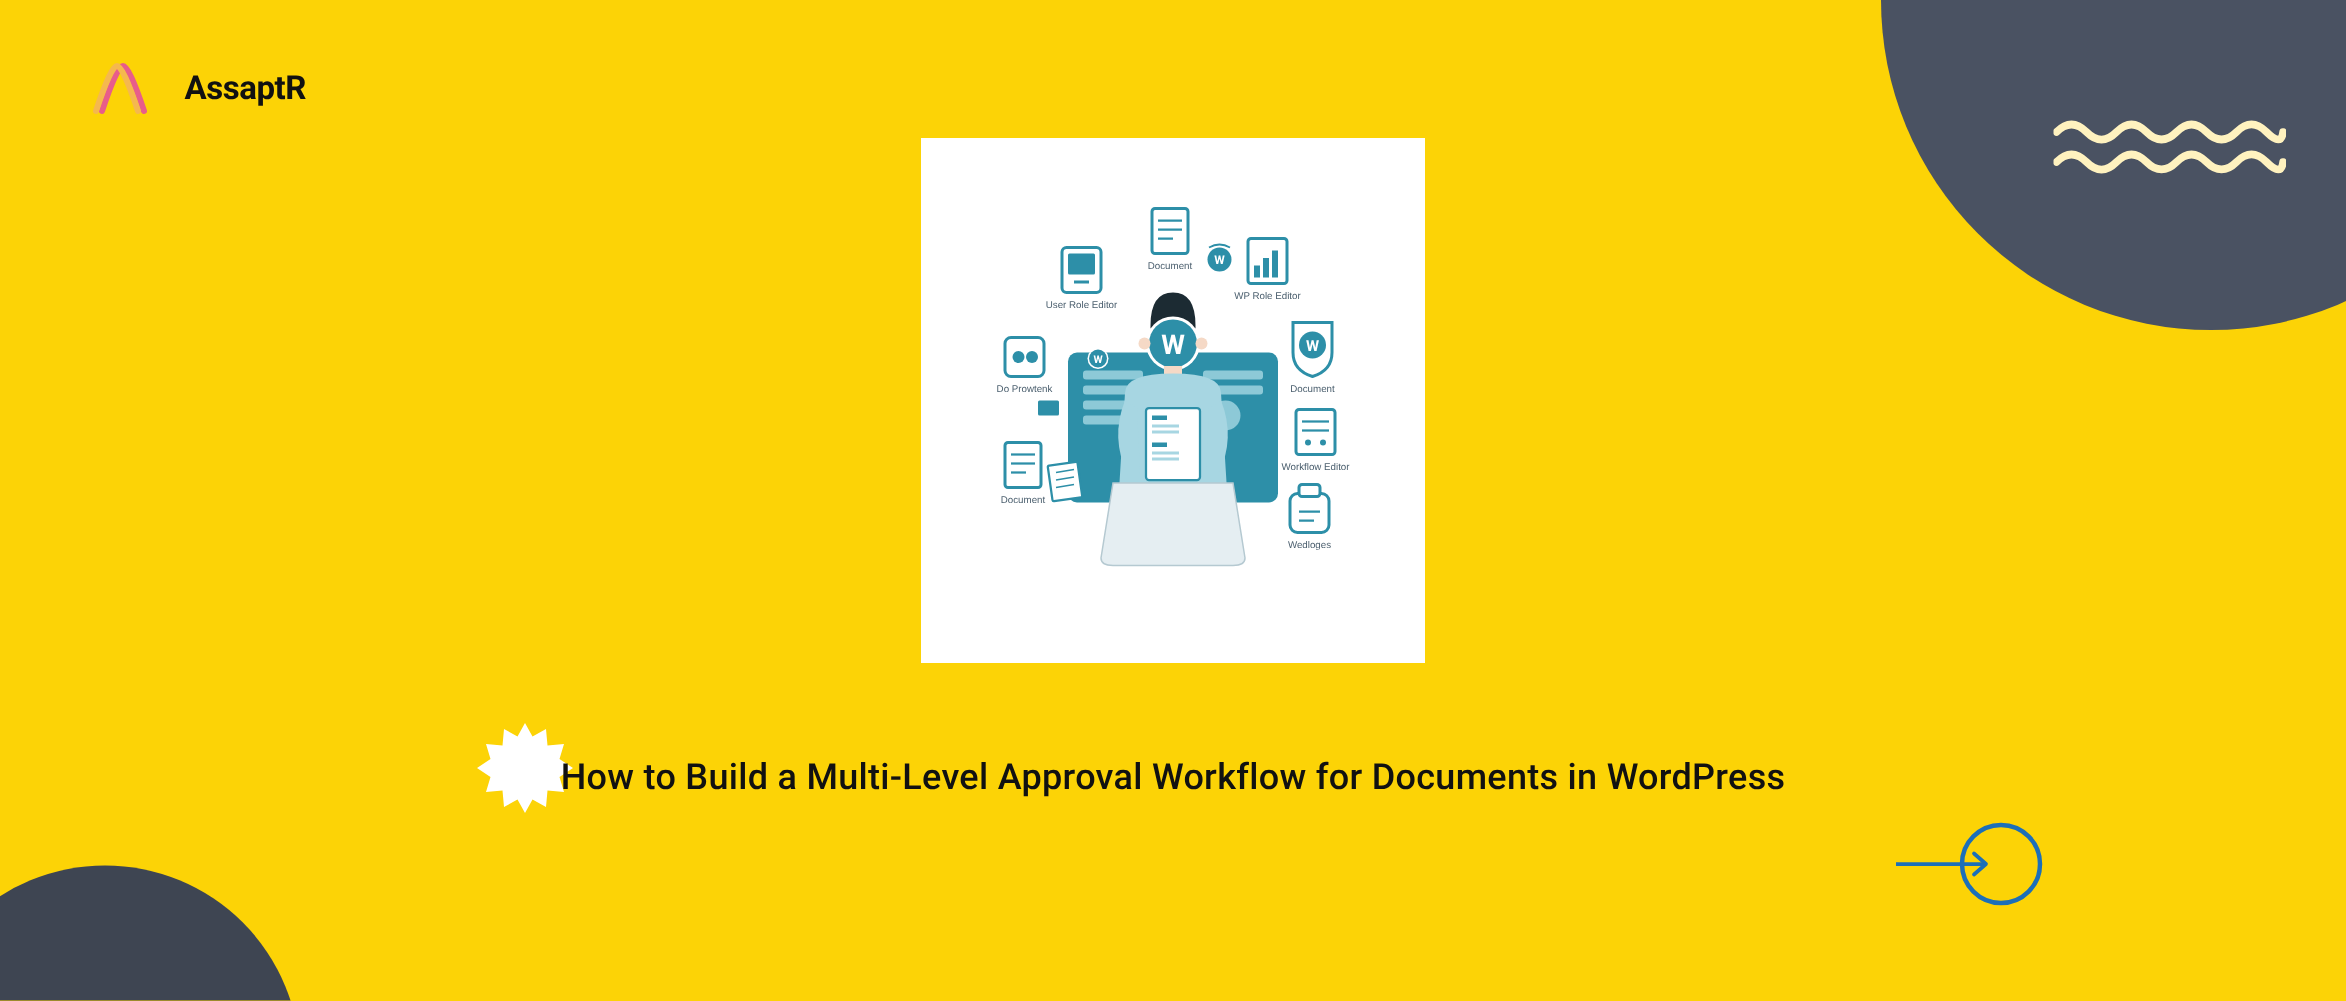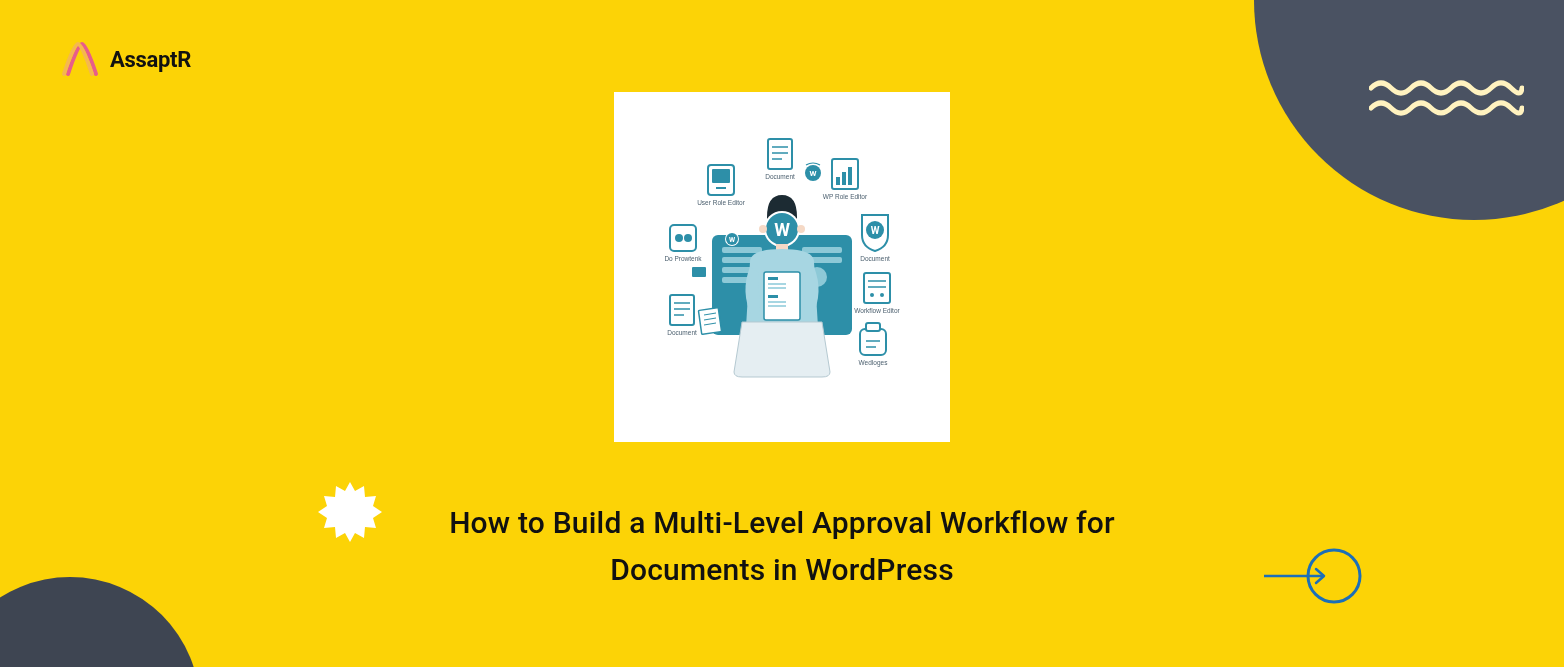--- a/index.html
+++ b/index.html
@@ -12,21 +12,21 @@
     overflow: hidden;
   }
 
   
   .logo {
     position: absolute;
     top: 38px;
     left: 60px;
     display: flex;
     align-items: center;
-    gap: 8px;
+    gap: 21px;
   }
   .logo-mark {
     width: 42px;
     height: 42px;
   }
   .logo-text {
     font-size: 22px;
     font-weight: 700;
     color: #111;
     letter-spacing: -0.3px;
@@ -106,21 +106,21 @@
   }
 
   
   .title {
     position: absolute;
     top: 500px;
     left: 50%;
     transform: translateX(-50%);
     width: 820px;
     text-align: center;
-    font-size: 30px;
+    font-size: 24px;
     font-weight: 500;
     color: #111;
     line-height: 1.55;
     letter-spacing: 0.2px;
   }
 </style>
 </head>
 <body>
 
 <div class="logo">

